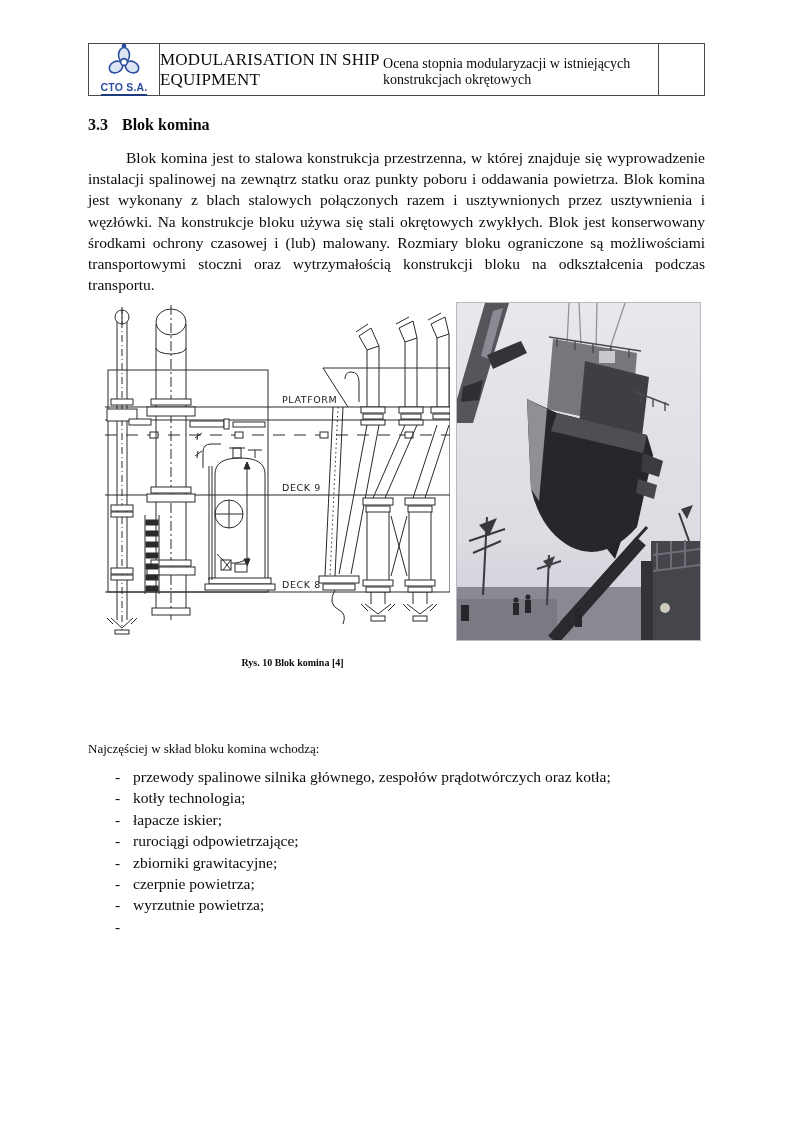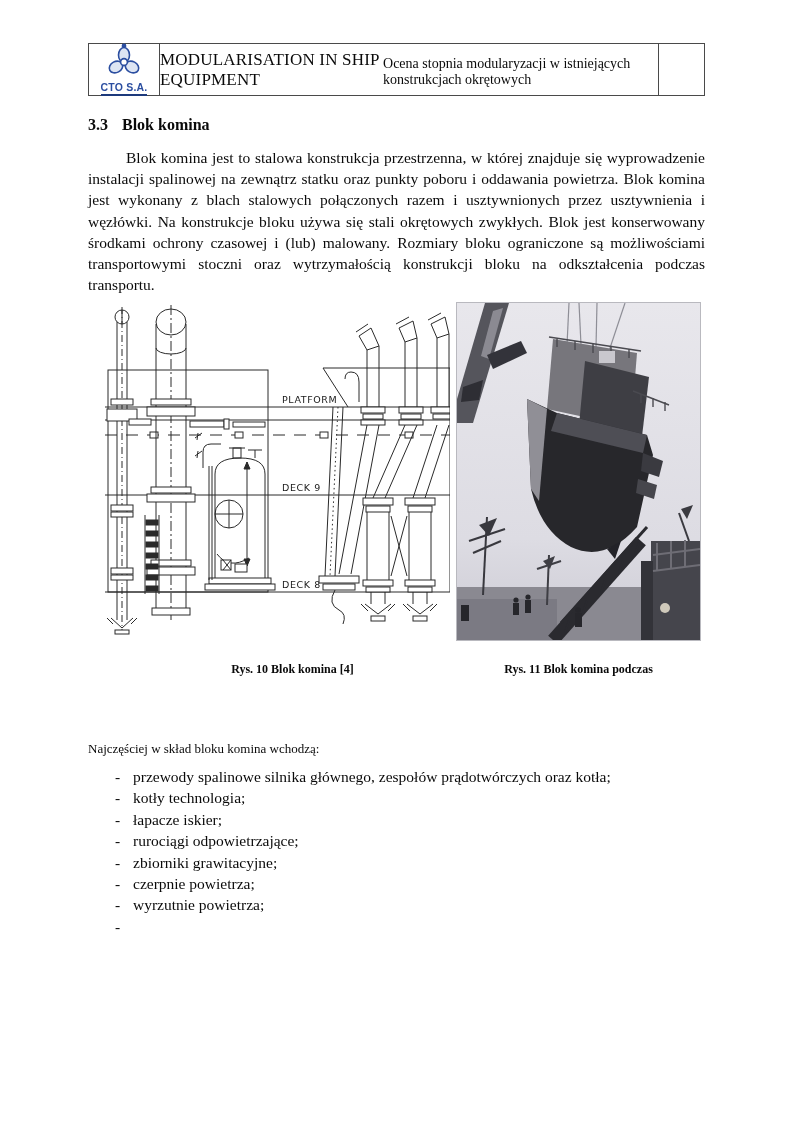--- a/index.html
+++ b/index.html
@@ -49,21 +49,21 @@
   
   .fig-drawing{position:absolute;left:105px;top:302px;width:345px;height:338px;text-align:center;}
   .fig-photo{position:absolute;left:457px;top:303px;width:243px;height:337px;outline:1px solid #b9b9bf;}
   .fig-drawing svg,.fig-photo svg{display:block;width:100%;height:100%;}
   .draw{stroke:#2a2a2a;stroke-width:1;fill:none;}
   .draw-f{stroke:#2a2a2a;stroke-width:1;fill:#ffffff;}
   .draw-s{stroke:#2a2a2a;stroke-width:1;fill:#2a2a2a;}
   .dlabel{font-family:"DejaVu Sans", sans-serif;font-size:9.5px;fill:#1a1a1a;letter-spacing:.6px;}
   .caption{
     position:absolute;top:654px;text-align:center;
-    font-size:12px;font-weight:bold;line-height:17.5px;margin-top:7px;
+    font-size:10px;font-weight:bold;line-height:17.5px;
   }
   .caption1{left:120px;width:345px;}
   .caption2{left:457px;width:243px;}
   
   .list{position:absolute;left:88px;top:768px;width:617px;font-size:15.5px;}
   .list-item{display:flex;height:21.4px;align-items:baseline;}
   .list-marker{width:18px;margin-left:27px;flex:none;}
 </style>
 </head>
 <body>
@@ -358,21 +358,20 @@
           <circle cx="59" cy="297" r="2.6"></circle>
           <circle cx="71" cy="294" r="2.6"></circle>
           <circle cx="121" cy="307" r="2.8"></circle>
         </g>
       </g>
     </svg>
   </div>
 
   <div class="caption caption1">Rys. 10 Blok komina [4]</div>
   <div class="caption caption2">
-    <div>Rys. 11 Blok komina podczas</div>
   </div>
 
   <div class="para3">Najczęściej w skład bloku komina wchodzą:</div>
 
   <div class="list">
     <div class="list-item">
       <span class="list-marker">-</span>
       <span>przewody spalinowe silnika głównego, zespołów prądotwórczych oraz kotła;</span>
     </div>
     <div class="list-item">

